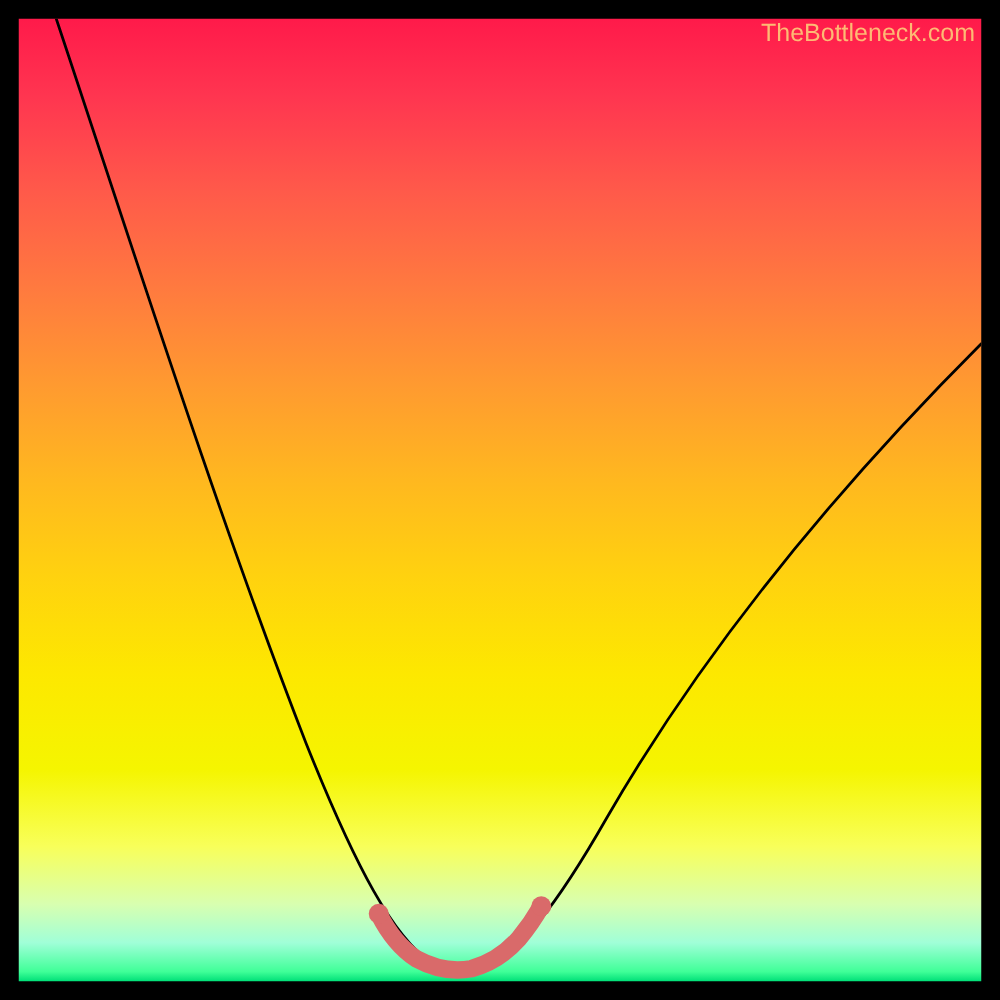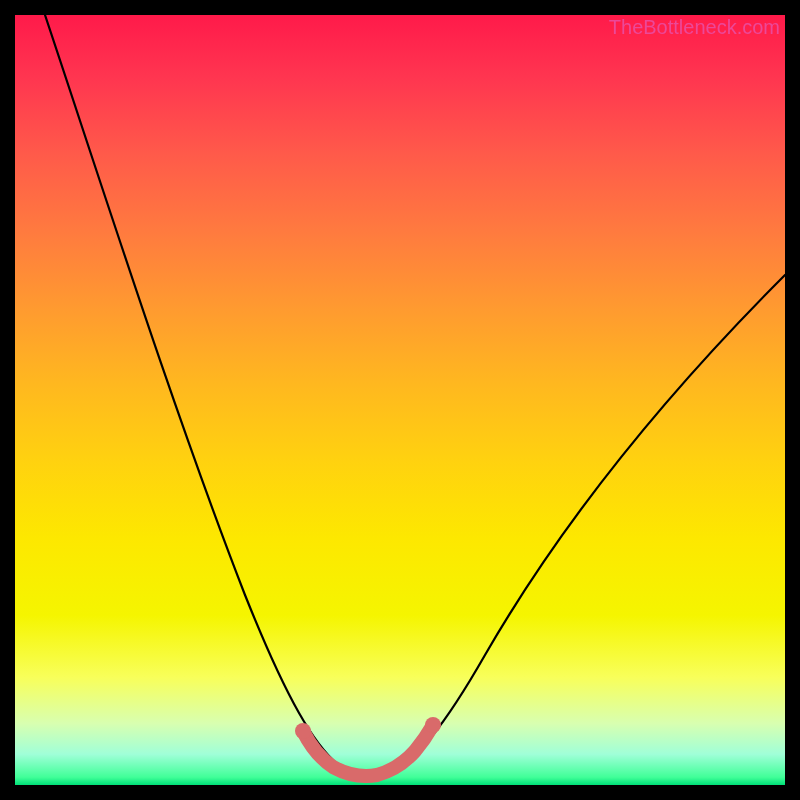--- a/index.html
+++ b/index.html
@@ -39,21 +39,21 @@
       #00e078 100%
     );
   }
   .watermark {
     position: absolute;
     top: 16px;
     right: 20px;
     font-family: Arial, Helvetica, sans-serif;
     font-size: 20px;
     font-weight: 400;
-    color: #ec4899;
+    color: #fdba74;
     letter-spacing: 0;
   }
   svg.curves {
     position: absolute;
     left: 0;
     top: 0;
     width: 770px;
     height: 770px;
   }
   .black-curve {

